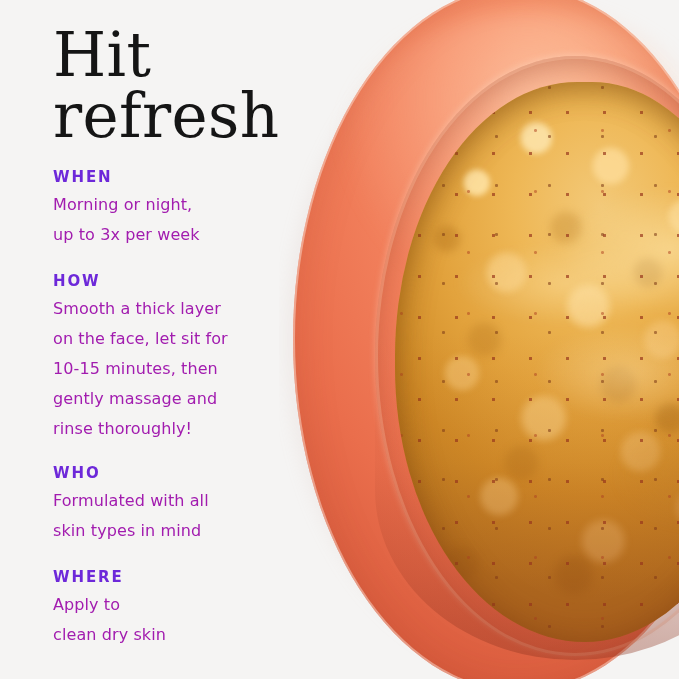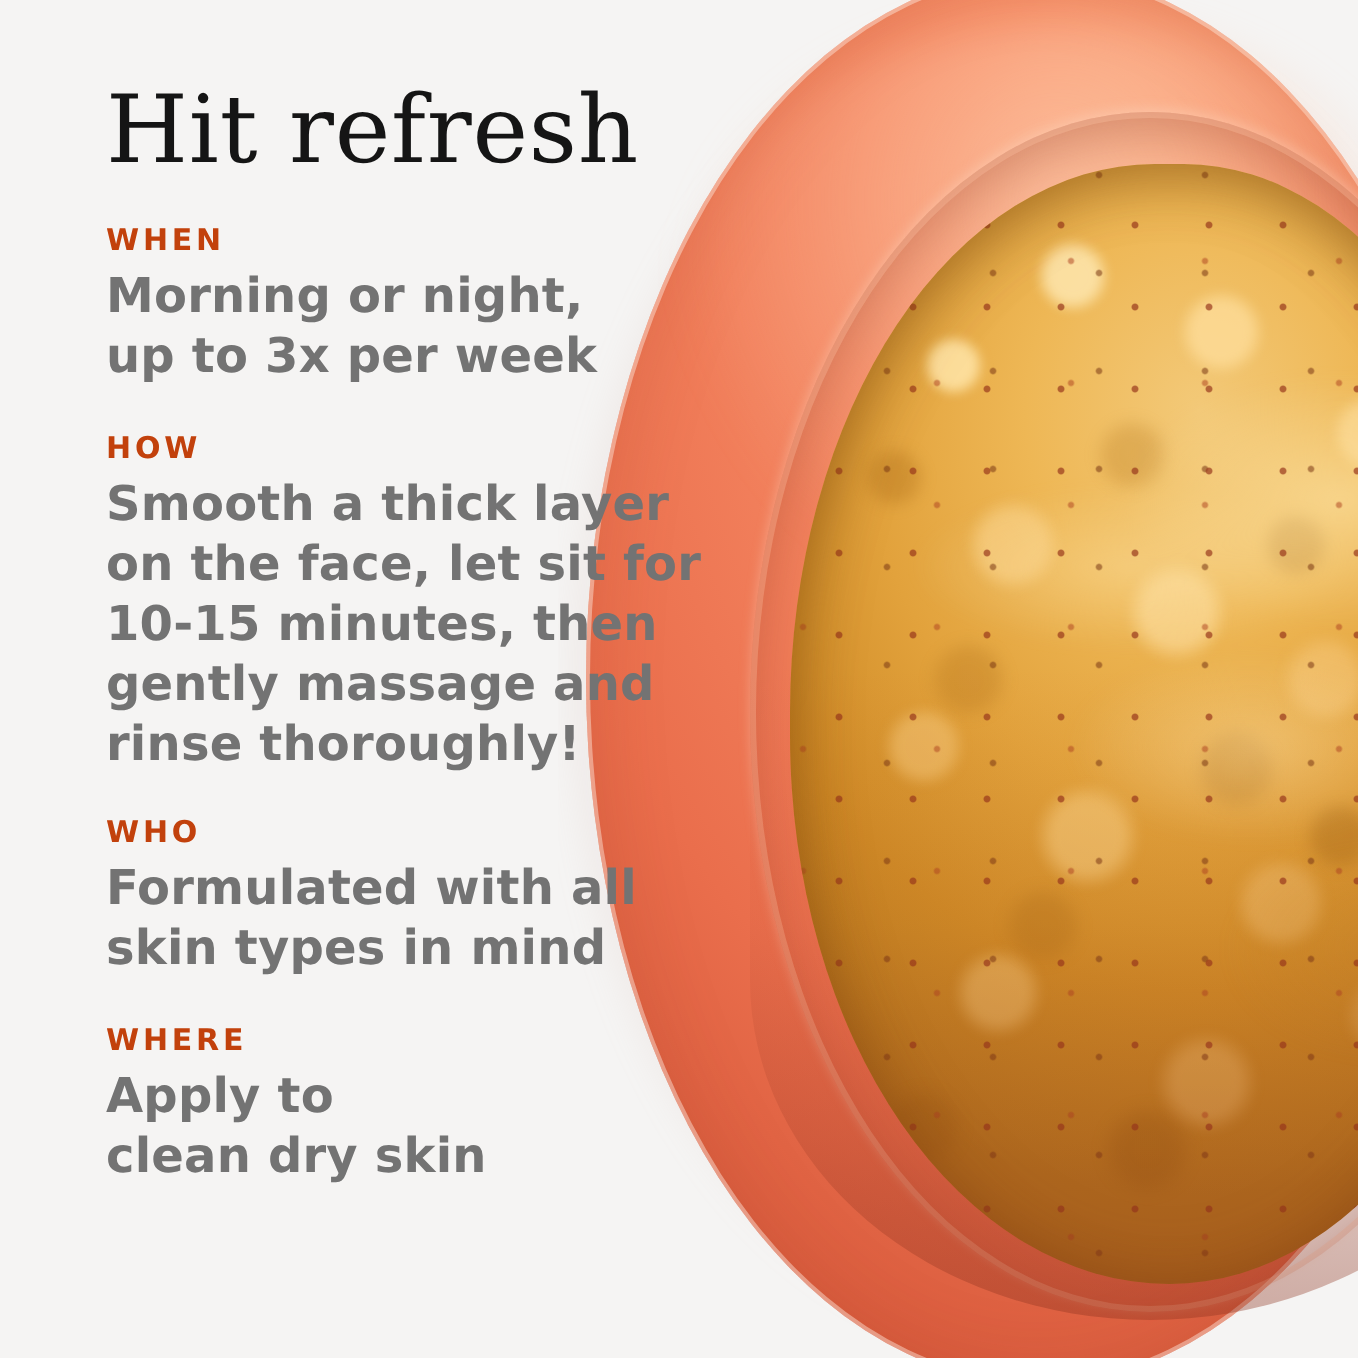--- a/index.html
+++ b/index.html
@@ -211,46 +211,46 @@
   
   .copy {
     position: absolute;
     left: 53px;
     top: 0;
     width: 300px;
     z-index: 5;
   }
   .title {
     margin: 0;
-    padding-top: 42px;
+    padding-top: 24px;
     font-family: "DejaVu Serif", "Liberation Serif", serif;
     font-weight: 400;
-    font-size: 47px;
+    font-size: 61px;
     line-height: 1.0;
     letter-spacing: 0.4px;
     color: #151515;
   }
   .section { margin-top: 22px; }
   .section.tight { margin-top: 20px; }
   .kicker {
     margin: 0 0 4px 0;
     font-family: "DejaVu Sans", "Liberation Sans", sans-serif;
     font-size: 15px;
     font-weight: 700;
     letter-spacing: 1.9px;
-    color: #c2410c;
+    color: #6d28d9;
   }
   .body {
     margin: 0;
     font-family: "DejaVu Sans", "Liberation Sans", sans-serif;
-    font-weight: 700;
-    font-size: 24px;
+    font-weight: 400;
+    font-size: 16px;
     line-height: 30px;
     letter-spacing: 0.1px;
-    color: #737373;
+    color: #a21caf;
     white-space: pre-line;
   }
 </style>
 </head>
 <body>
 
 <div id="card">
 
   <div class="photo">
     <div class="plate-shadow"></div>

